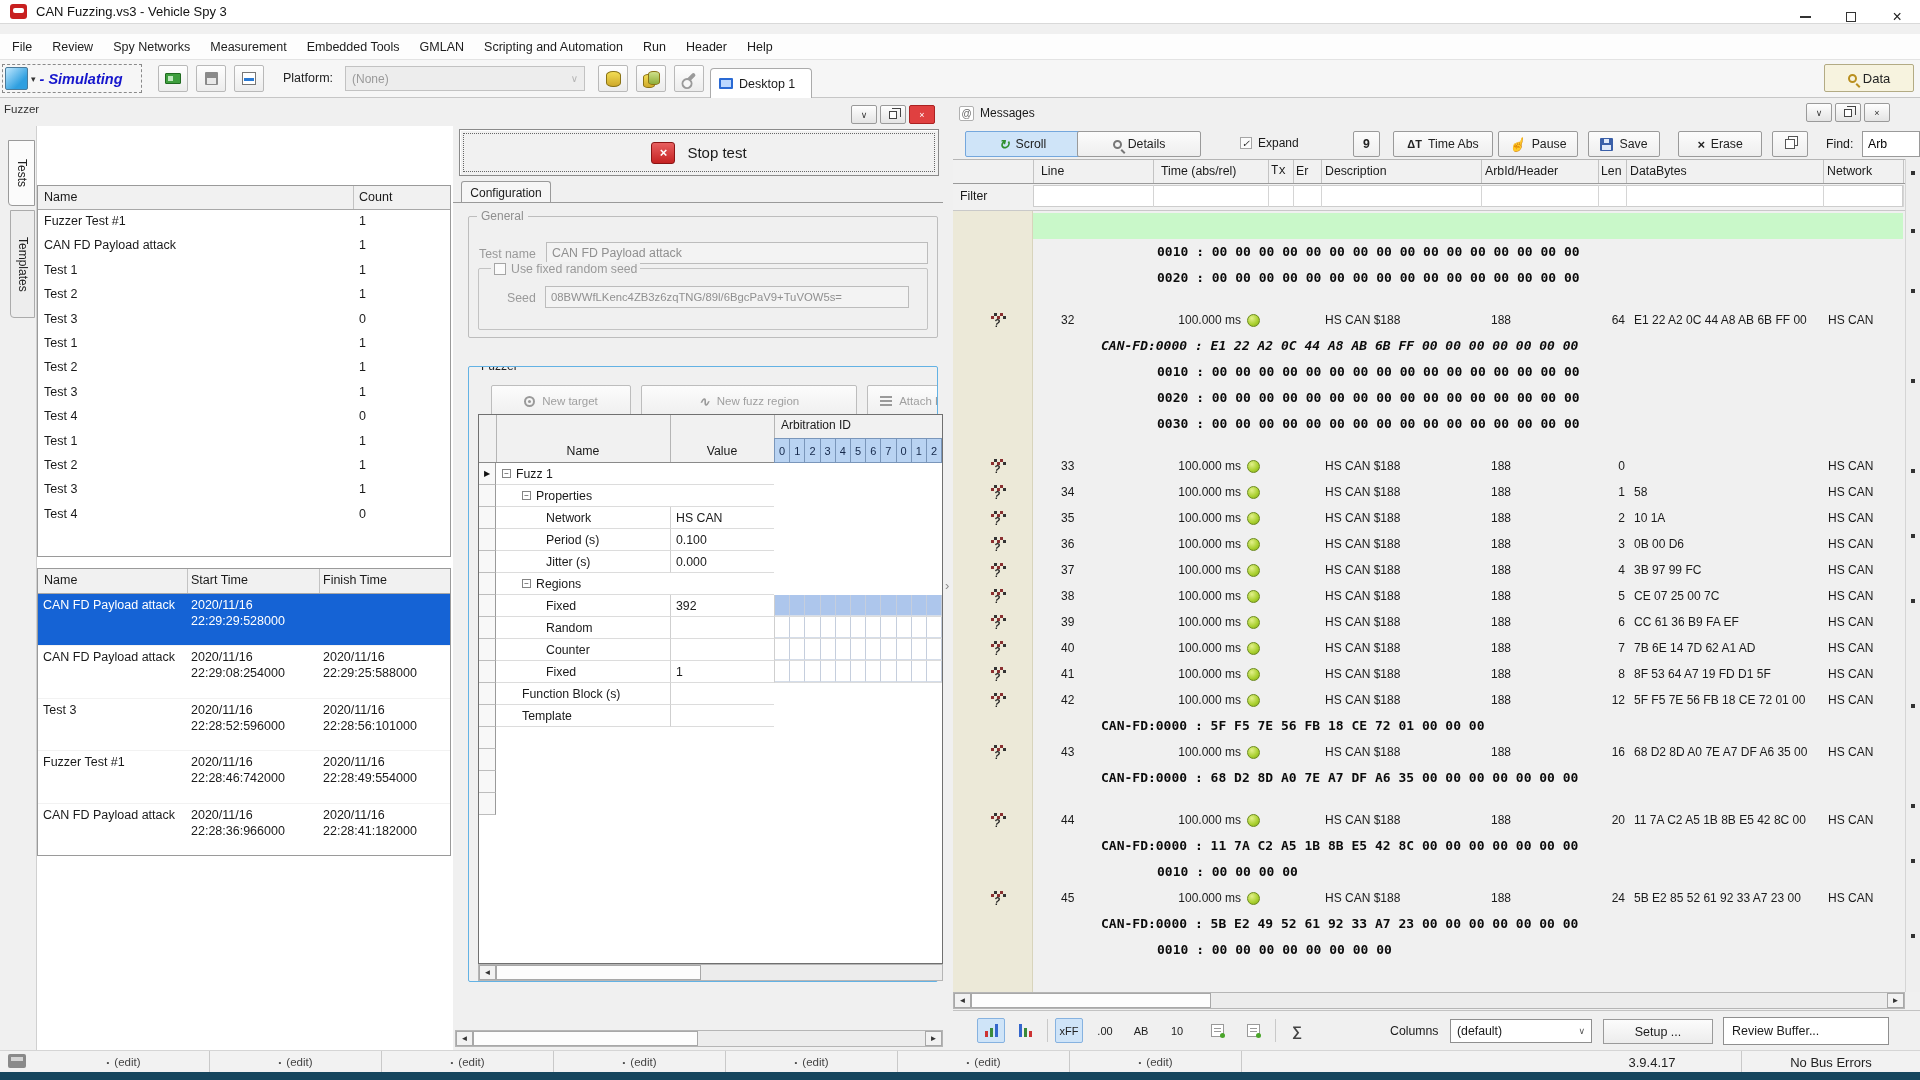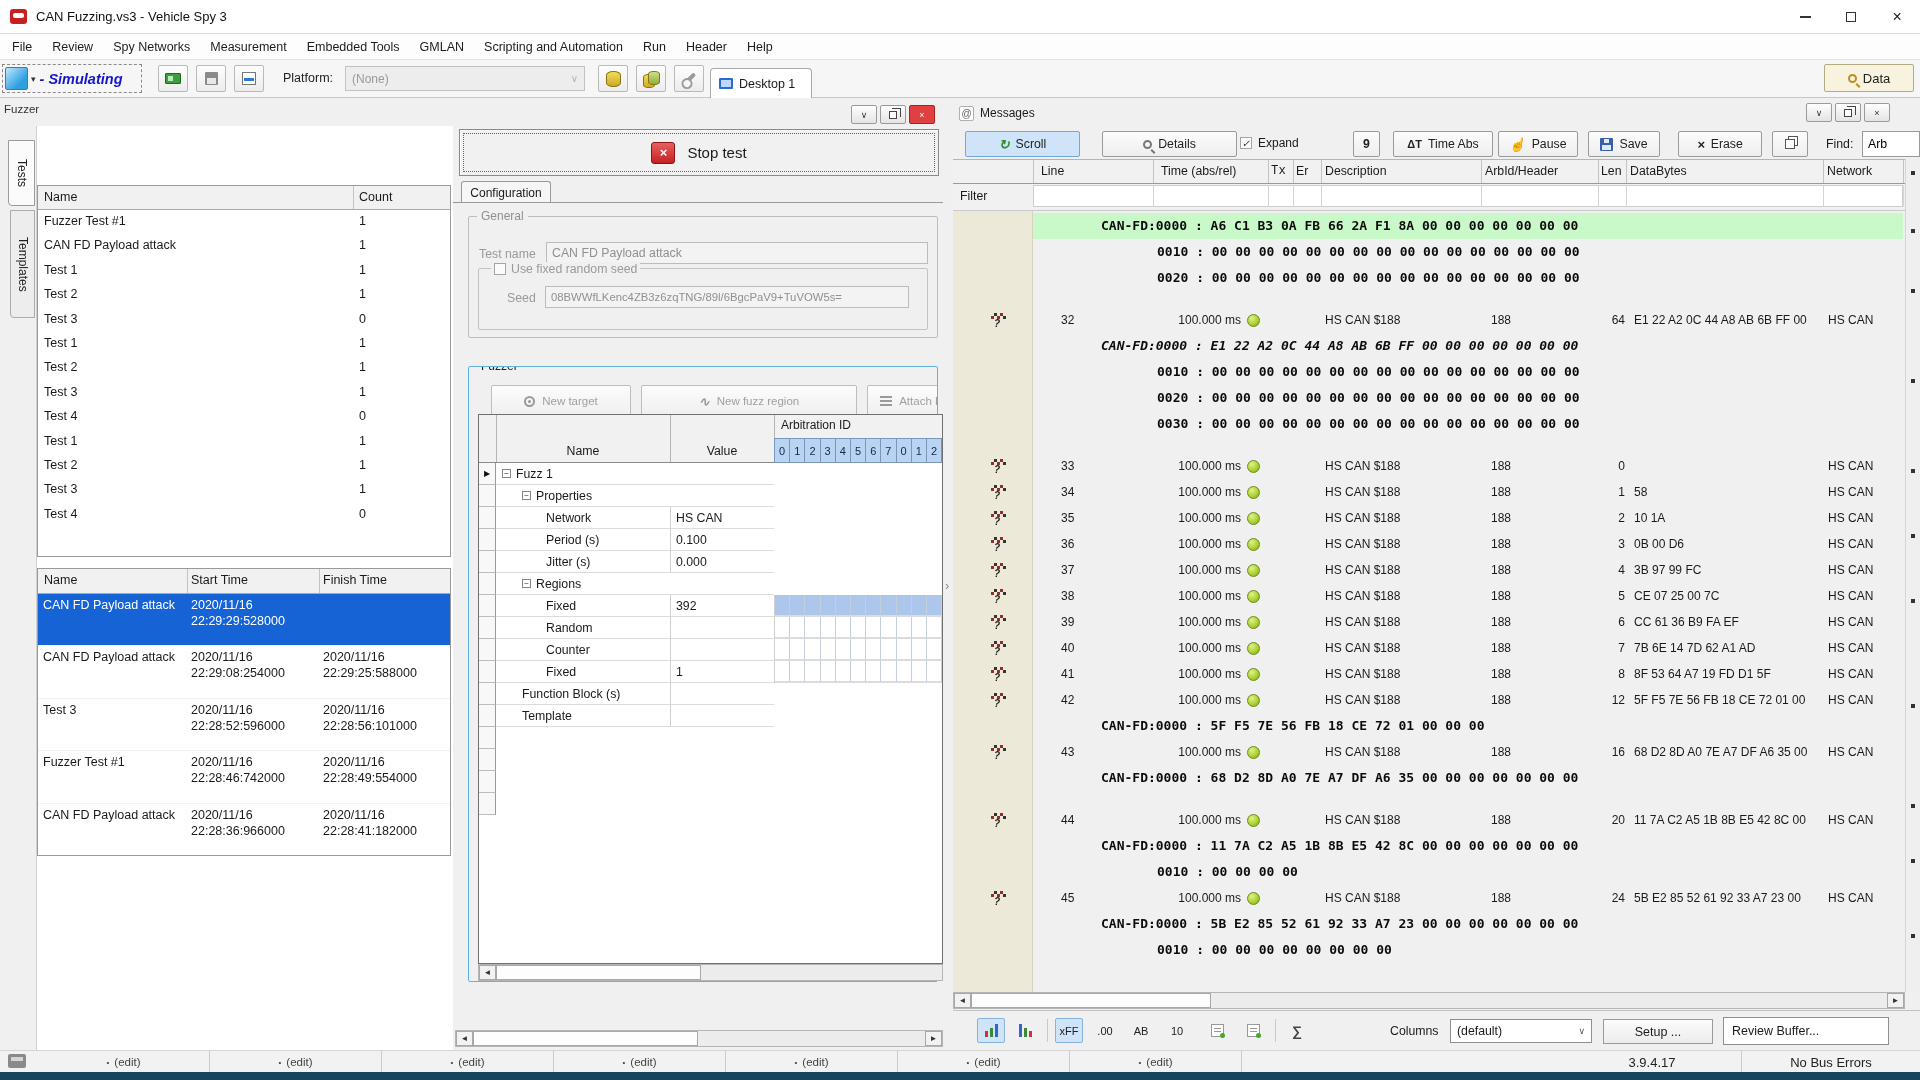--- a/index.html
+++ b/index.html
@@ -1,21 +1,21 @@
 <!DOCTYPE html>
 <html><head>
 <meta charset="utf-8">
 <style>
 *{box-sizing:border-box;margin:0;padding:0}
 html,body{width:1920px;height:1080px;overflow:hidden}
 body{font-family:"Liberation Sans",sans-serif;font-size:12px;color:#1a1a1a;background:#f0f0f0}
 #root{position:relative;width:1920px;height:1080px}
 .abs{position:absolute}
 
-#titlebar{left:0;top:0;width:1920px;height:34px;background:#fff;border-bottom:1px solid #d9d9d9;display:flex;align-items:center}
+#titlebar{left:0;top:0;width:1920px;height:24px;background:#fff;border-bottom:1px solid #d9d9d9;display:flex;align-items:center}
 #appicon{width:17px;height:15px;margin:0 9px 0 10px;background:#c82020;border-radius:3px;position:relative}
 #appicon:before{content:"";position:absolute;left:3px;top:4px;width:11px;height:5px;background:#fff;border-radius:2px}
 #apptitle{font-size:13px;color:#111}
 #wincontrols{position:absolute;right:0;top:0;height:34px;display:flex}
 .wcb{width:46px;height:34px;display:flex;align-items:center;justify-content:center;color:#222}
 .ic-min{width:11px;height:2px;background:#333;display:inline-block}
 .ic-max{width:10px;height:10px;border:1.5px solid #333;display:inline-block}
 .ic-x{font-size:16px;line-height:16px}
 
 #menubar{left:0;top:34px;width:1920px;height:26px;background:#fdfdfd;border-bottom:1px solid #e3e3e3;display:flex;align-items:center;padding-left:2px}
@@ -623,21 +623,21 @@
         <i class="ic-restore"></i>
       </span>
     <span class="mwb">×</span>
   </span>
 
   <div id="msgtoolbar" class="abs">
     <span class="mtb hl" style="left:12px;width:115px">
         <i class="ic-scroll">↻</i>
         <span>Scroll</span>
       </span>
-    <span class="mtb" style="left:149px;width:135px">
+    <span class="mtb" style="left:124px;width:124px">
         <i class="ic-mag"></i>
         <span>Details</span>
       </span>
     <span style="position:absolute;left:287px;top:8px;display:flex;align-items:center;gap:6px">
         <i class="chkbox">✓</i>
         <span>Expand</span>
       </span>
     <span class="mtb" style="left:400px;width:27px;font-weight:bold">9</span>
     <span class="mtb" style="left:440px;width:100px">
         <b style="font-size:11px">ΔT</b>
@@ -694,21 +694,20 @@
       <i class="colline" style="left: 645px; top: 1px; bottom: 3px; background: rgb(213, 213, 213);"></i>
       <i class="colline" style="left: 673px; top: 1px; bottom: 3px; background: rgb(213, 213, 213);"></i>
       <i class="colline" style="left: 870px; top: 1px; bottom: 3px; background: rgb(213, 213, 213);"></i>
       <i class="colline" style="left: 950px; top: 1px; bottom: 3px; background: rgb(213, 213, 213);"></i>
     </div>
 
   <div id="msggutter" class="abs"></div>
   <div id="msgrows">
       <div class="mhex">
         <i class="rowbg"></i>
-        <b style="left: 148px;">CAN-FD:0000 : A6 C1 B3 0A FB 66 2A F1 8A 00 00 00 00 00 00 00</b>
       </div>
       <div class="mhex">
         <b style="left: 204px;">0010 : 00 00 00 00 00 00 00 00 00 00 00 00 00 00 00 00</b>
       </div>
       <div class="mhex">
         <b style="left: 204px;">0020 : 00 00 00 00 00 00 00 00 00 00 00 00 00 00 00 00</b>
       </div>
       <div class="mgap"></div>
       <div class="mrow">
         <span class="txicon">
@@ -926,21 +925,21 @@
         <span class="m-line">45</span>
         <span class="m-time">100.000 ms</span>
         <i class="gdot"></i>
         <span class="m-desc">HS CAN $188</span>
         <span class="m-arb">188</span>
         <span class="m-len">24</span>
         <span class="m-data">5B E2 85 52 61 92 33 A7 23 00</span>
         <span class="m-net">HS CAN</span>
       </div>
       <div class="mhex">
-        <b style="left: 148px;">CAN-FD:0000 : 5B E2 85 52 61 92 33 A7 23 00 00 00 00 00 00 00</b>
+        <b style="left: 148px;">CAN-FD:0000 : 5B E2 49 52 61 92 33 A7 23 00 00 00 00 00 00 00</b>
       </div>
       <div class="mhex">
         <b style="left: 204px;">0010 : 00 00 00 00 00 00 00 00</b>
       </div>
     </div>
   <div id="rightstrip" class="abs">
       <i class="stripdot" style="top: 12px;"></i>
       <i class="stripdot" style="top: 70px;"></i>
       <i class="stripdot" style="top: 130px;"></i>
       <i class="stripdot" style="top: 220px;"></i>

